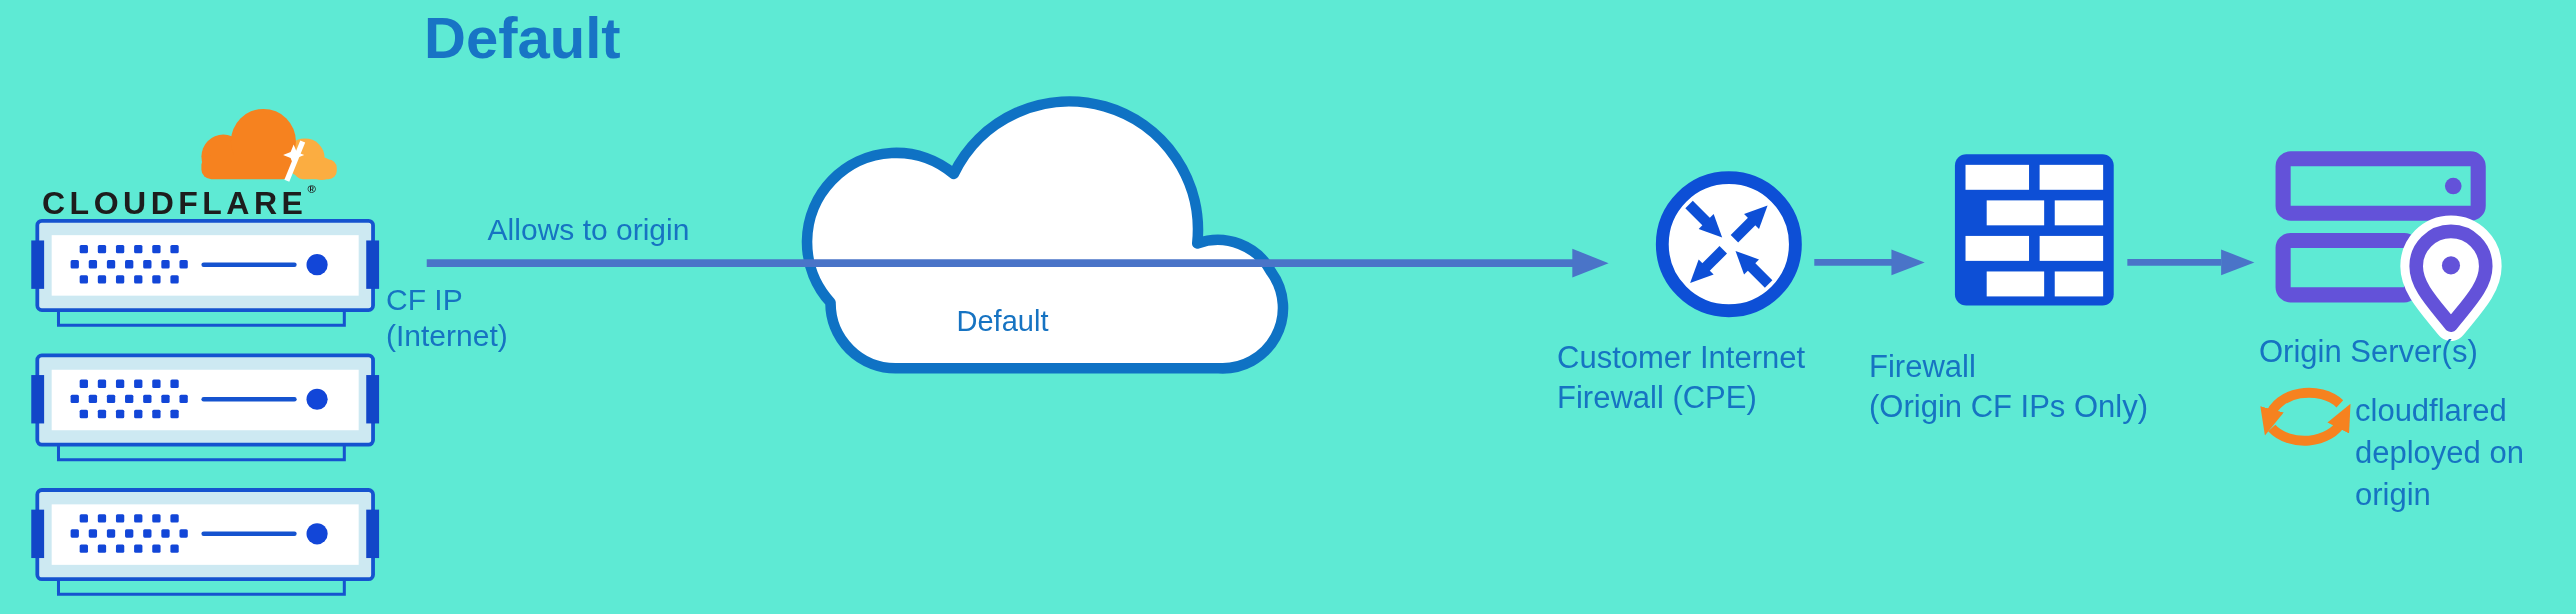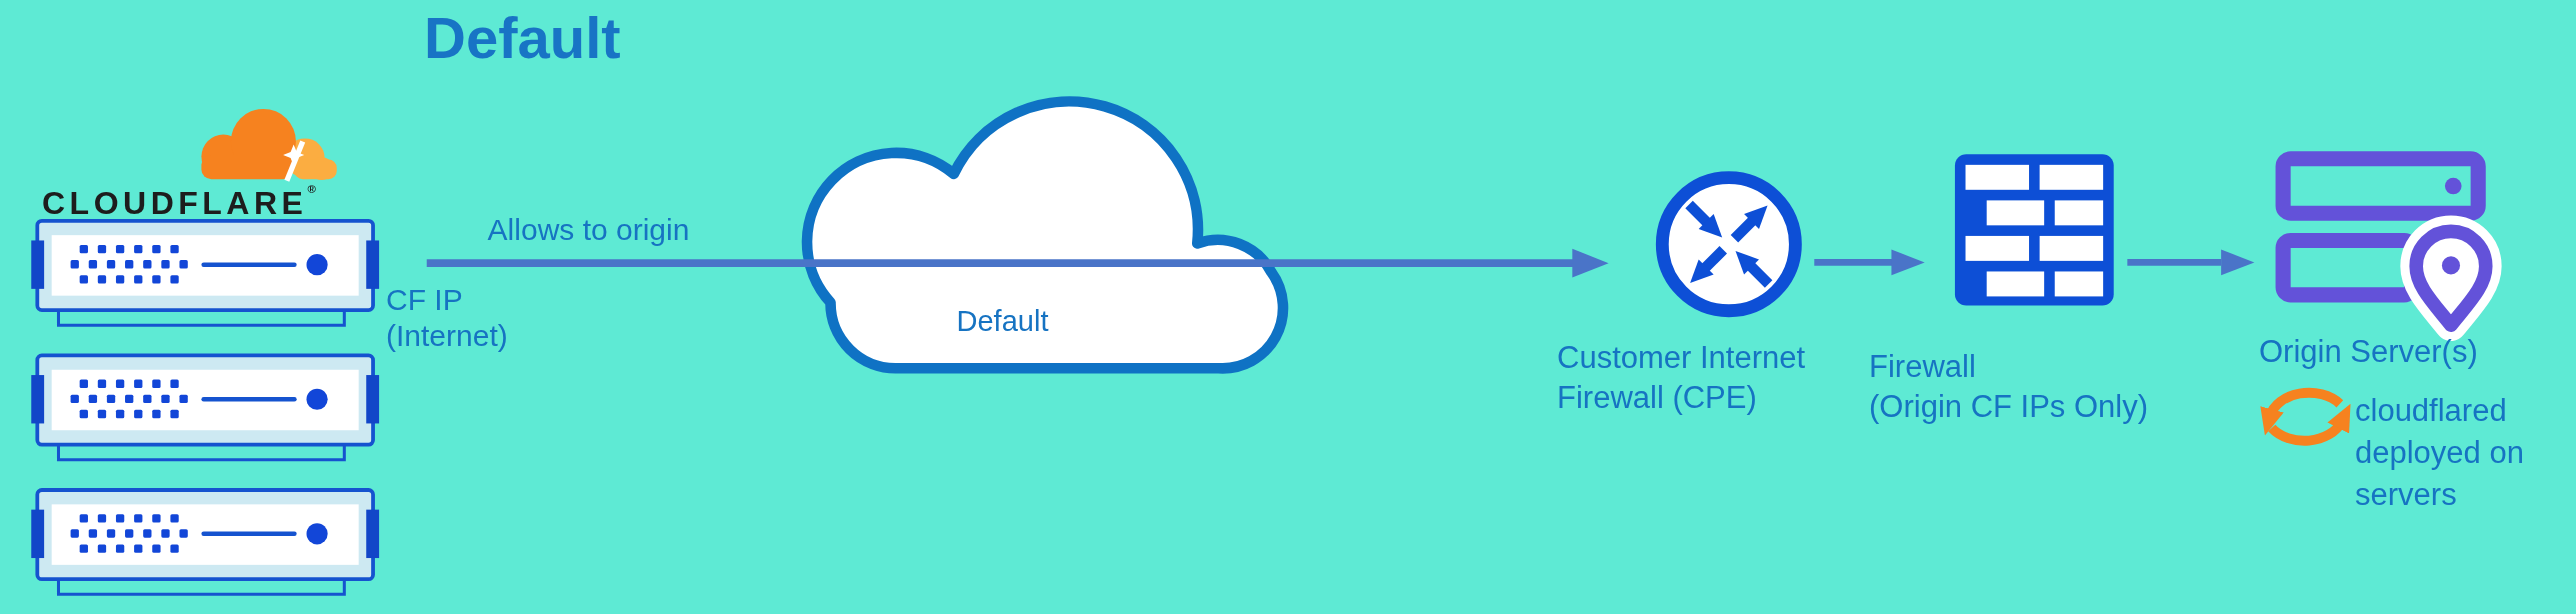--- a/index.html
+++ b/index.html
@@ -198,17 +198,17 @@
   <div class="txt fw-label">
     <div>Firewall</div>
     <div>(Origin CF IPs Only)</div>
   </div>
 
   <div class="txt origin-label">Origin Server(s)</div>
 
   <div class="txt cloudflared-label">
     <div>cloudflared</div>
     <div>deployed on</div>
-    <div>servers</div>
+    <div>origin</div>
   </div>
 
 </div>
 
 
 </body></html>

